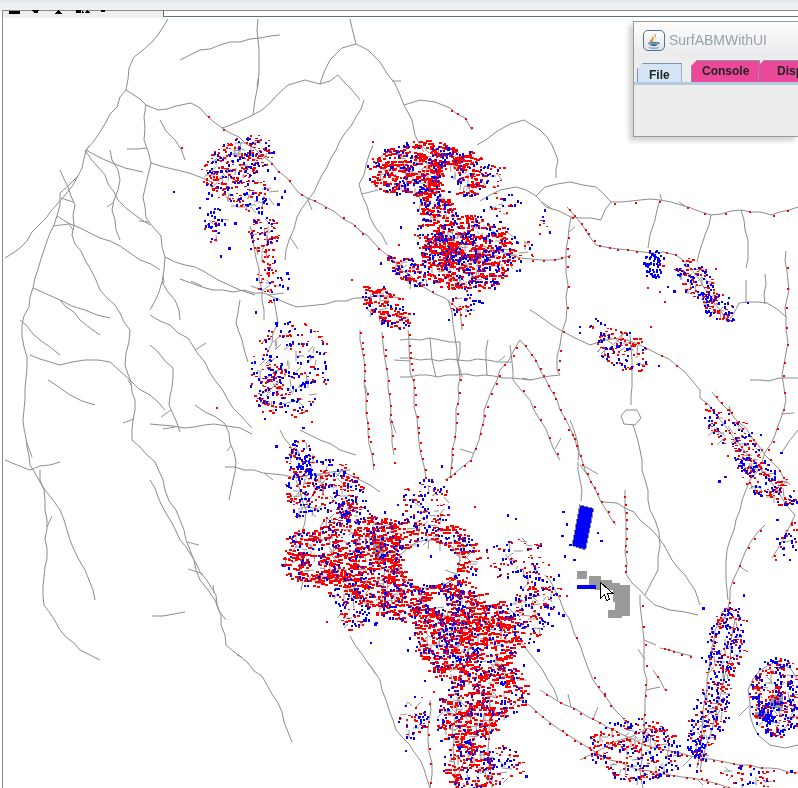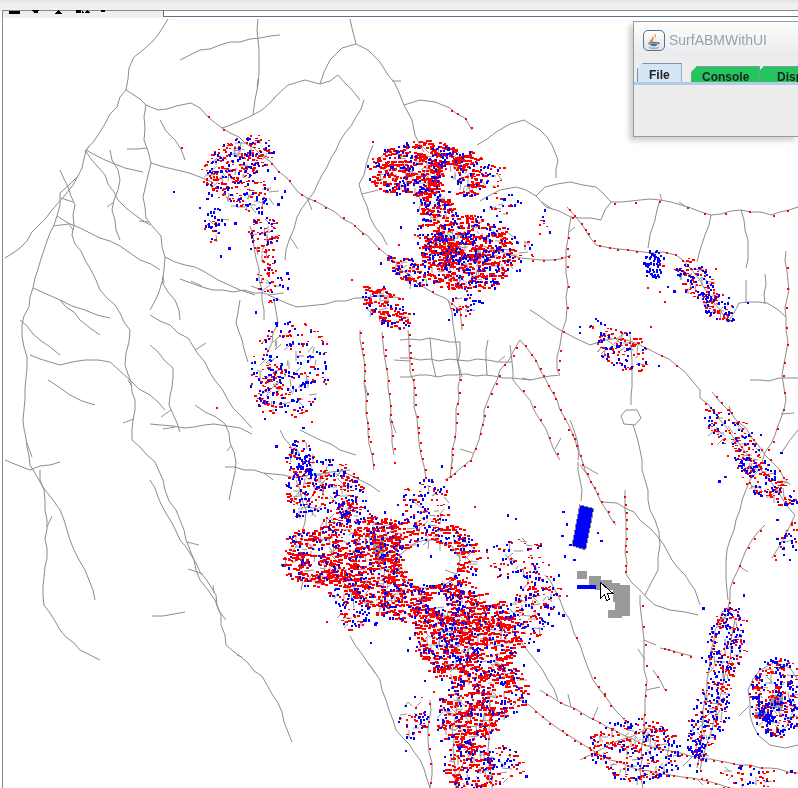--- a/index.html
+++ b/index.html
@@ -8,22 +8,22 @@
  background:#ededee;border:1px solid #9b9b9b;border-right:none;
  box-shadow:-4px 4px 5px rgba(0,0,0,0.18);}
 #titlebar{height:35px;background:linear-gradient(#fdfdfd,#e9eaec);position:relative;}
 #javaicon{position:absolute;left:9px;top:8px;width:20px;height:19px;
  border:1.6px solid #51708e;border-radius:5px;background:linear-gradient(#ffffff,#dfe2e6);}
 #title-text{position:absolute;left:35px;top:10px;font-size:14px;color:#97a1ad;}
 #menubar{height:20px;background:#f6f6f7;border-bottom:1px solid #dcdcdc;
  font-size:11.5px;font-weight:bold;color:#111;padding-left:6px;line-height:20px;}
 #tabstrip{height:25px;background:#ededee;position:relative;padding-top:0;}
 .tab{position:absolute;bottom:0;font-size:12px;font-weight:bold;color:#222;
- border:1px solid #8b94a2;border-bottom:none;background:#22c55e;
- padding:3px 10px 2px 10px;}
+ border:1px solid #8b94a2;border-bottom:none;background:#ec4899;
+ padding:3px 10px 8px 10px;}
 .tab{clip-path:polygon(0 6px,6px 0,100% 0,100% 100%,0 100%);}
 .seltab{left:3px;height:12px;background:#d5e5f6;border-color:#7b92ad;z-index:2;
  padding:4px 11px 2px 11px;}
 .tab:nth-child(2){left:57px;height:10px;}
 #tab3{left:124px;height:10px;width:46px;padding-left:8px;padding-right:2px;overflow:hidden;}
 #tabline{height:3px;background:#b3cbe5;}
 #toolbar{height:30px;background:#ededee;}
 </style></head>
 <body>
 <div id="stage">

